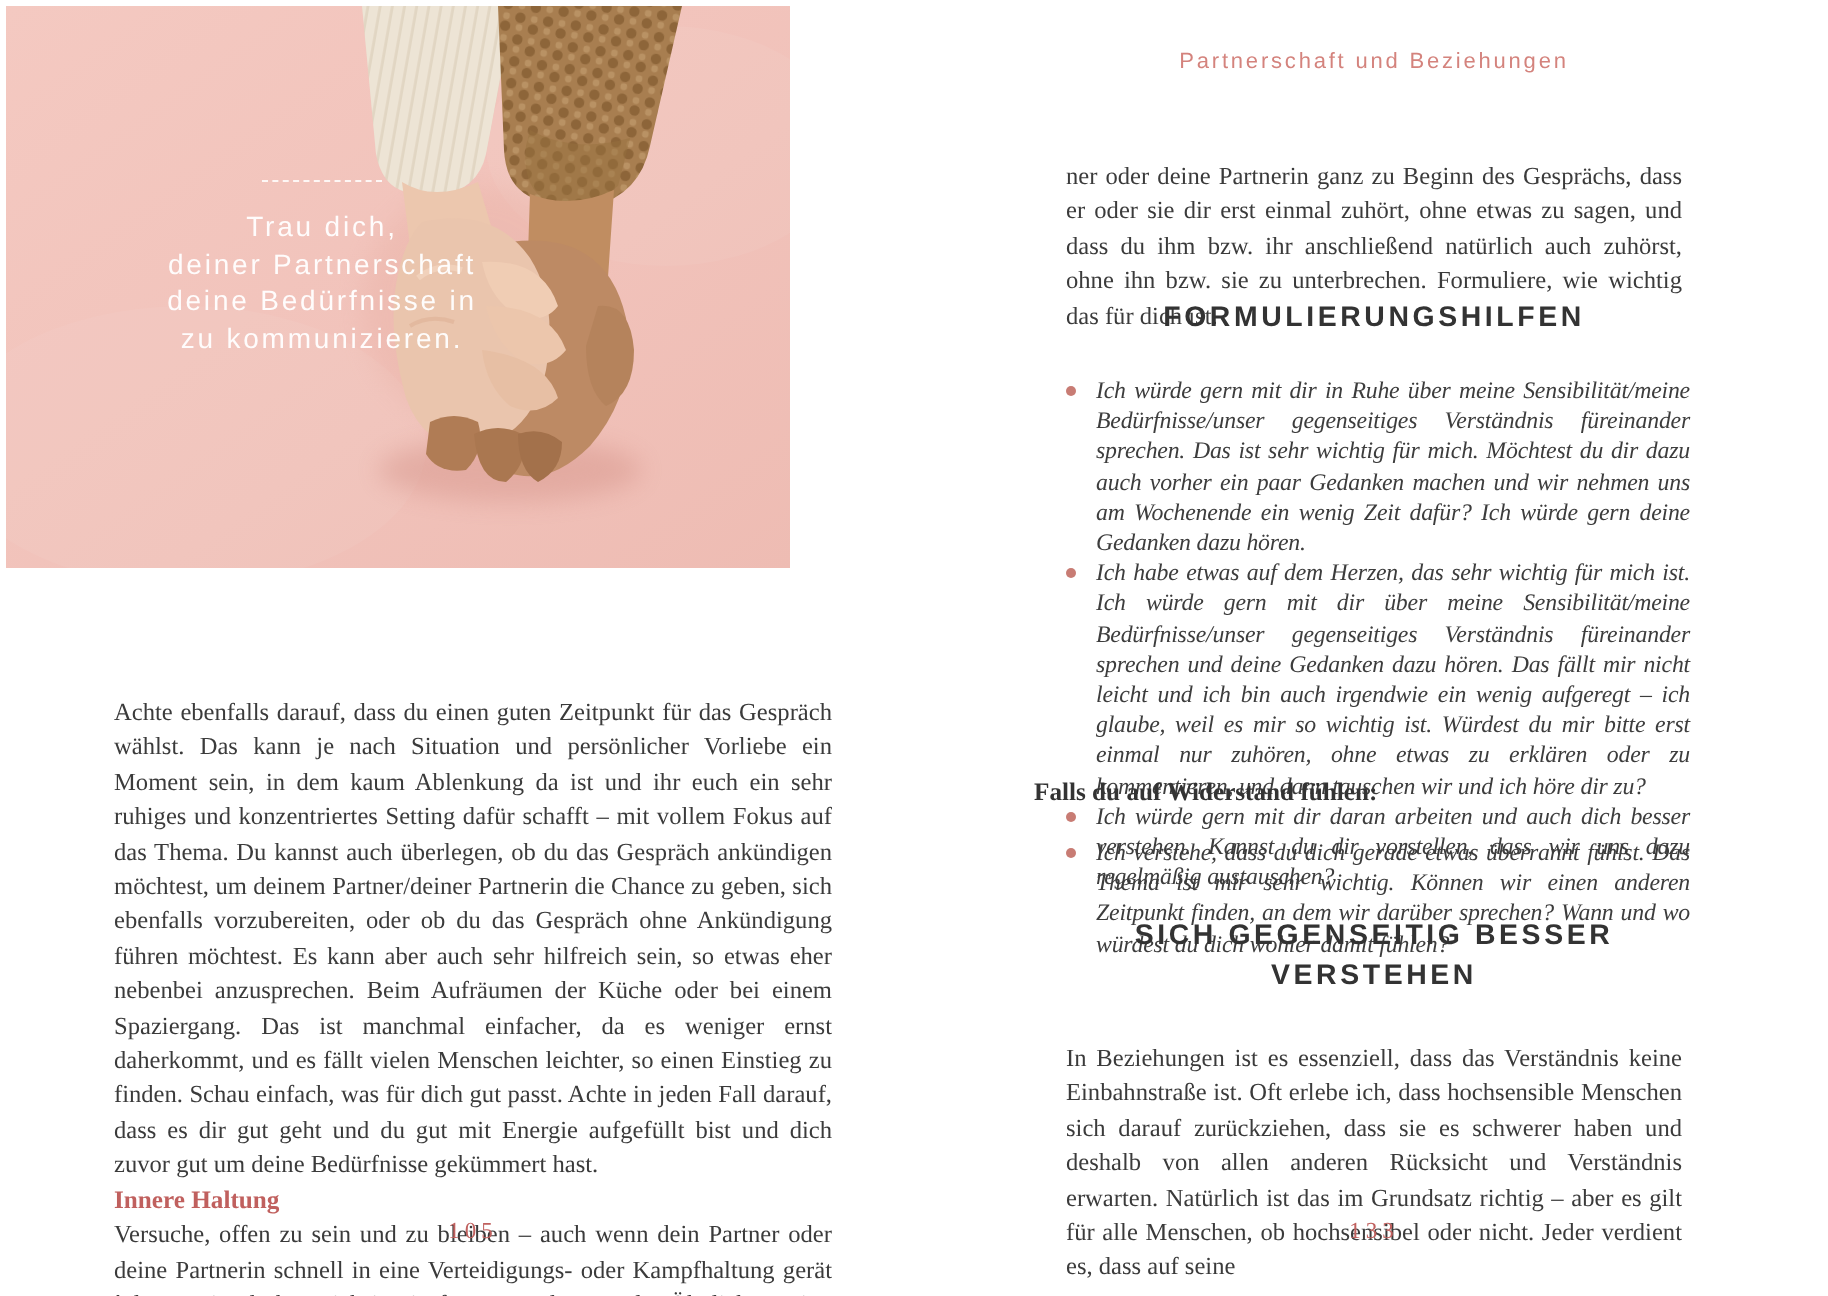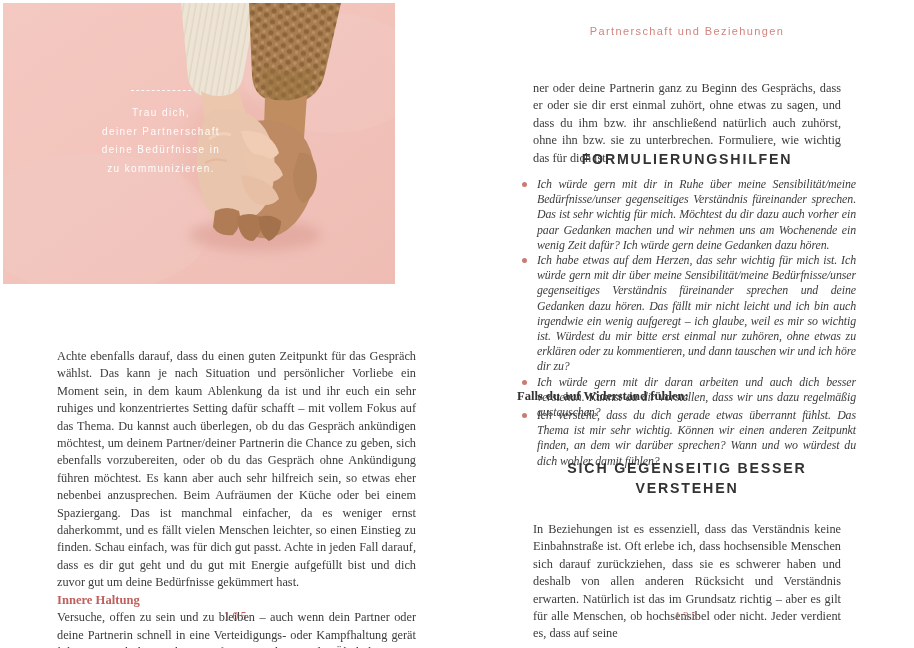--- a/index.html
+++ b/index.html
@@ -9,21 +9,21 @@
     font-family:"Liberation Serif", serif;
     color:#3b3b3b;
     -webkit-font-smoothing:antialiased;
   }
   
   .photo-wrap{position:absolute;left:3px;top:3px;width:392px;height:281px;}
   .photo-wrap svg{display:block;}
   .quote{
     position:absolute;left:55px;top:90px;width:212px;text-align:center;
     font-family:"Liberation Sans", sans-serif;
-    color:rgba(255,255,255,.95);font-size:10px;letter-spacing:1.4px;
+    color:rgba(255,255,255,.95);font-size:14px;letter-spacing:1.4px;
     line-height:18.5px;font-weight:400;
   }
   .quote-divider{
     width:60px;margin:0 auto 13px auto;border:0;
     border-top:1px dashed rgba(255,255,255,.85);
   }
   .left-col{
     position:absolute;left:57px;top:316px;width:359px;
     font-size:12.3px;line-height:17.4px;text-align:justify;
     hyphens:auto;margin-top:32px;-webkit-hyphens:auto;
@@ -50,21 +50,21 @@
   .intro{top:64px;}
   .h2{
     font-family:"Liberation Sans", sans-serif;font-weight:700;
     color:#333333;font-size:14.2px;letter-spacing:1.8px;
     text-align:center;line-height:20px;
   }
   .h2.one{top:149px;}
   .h2.two{top:458px;}
   .bullets{top:176px;}
   .bullets2{top:407px;}
-  ul.blist{list-style:none;margin:1px;padding:0;}
+  ul.blist{list-style:none;margin:12px;padding:0;}
   ul.blist li{
     position:relative;padding-left:19px;margin:0;
     font-style:italic;font-size:11.9px;letter-spacing:-0.1px;
     line-height:15.2px;text-align:justify;color:#3d3d3d;
     hyphens:auto;-webkit-hyphens:auto;
   }
   .bullet-dot{
     position:absolute;left:4px;top:5px;width:5px;height:5px;
     border-radius:50%;background:#c87c74;
   }

